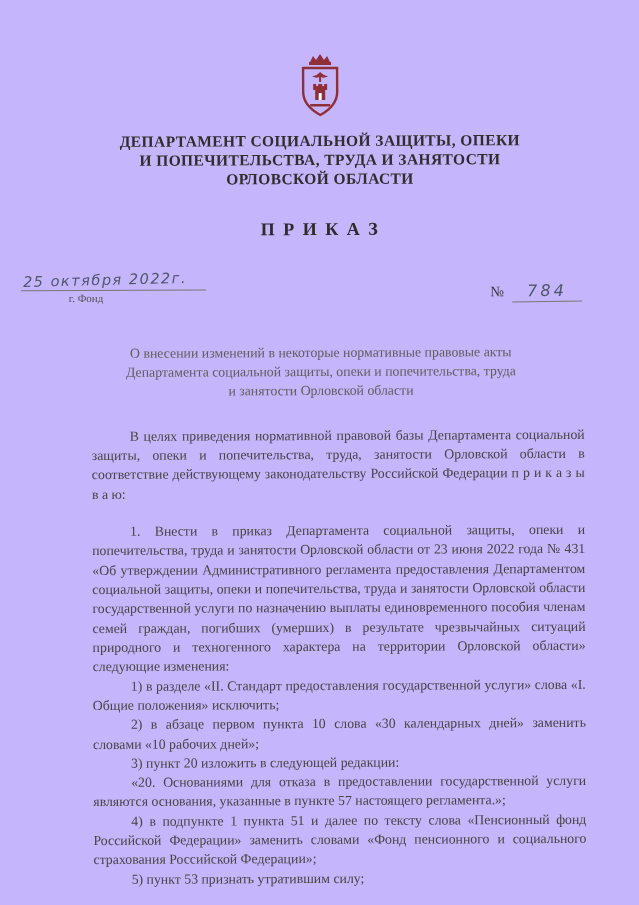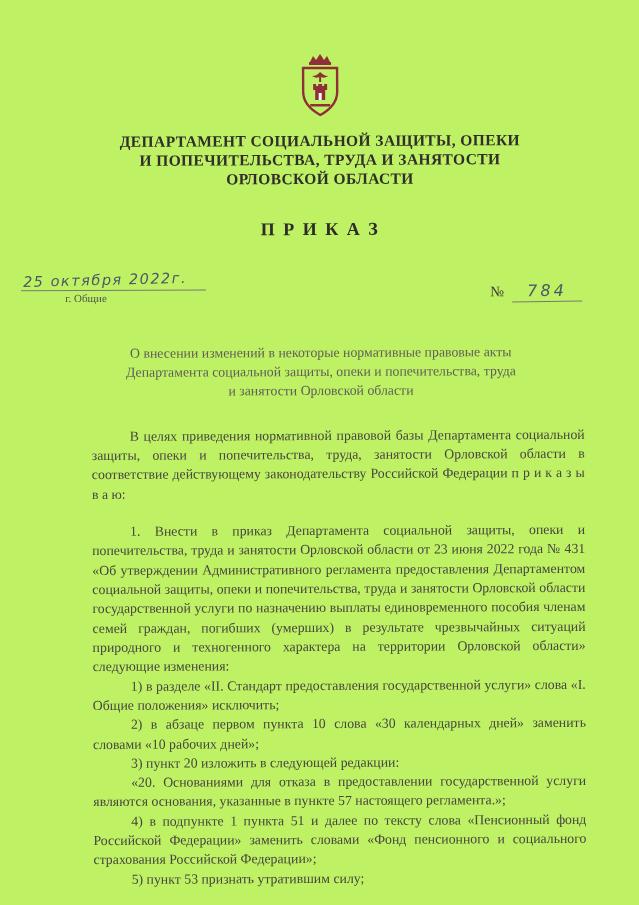--- a/index.html
+++ b/index.html
@@ -5,21 +5,21 @@
   html, body {
     margin: 0;
     padding: 0;
     background: #e8e8e6;
   }
   .page {
     position: relative;
     width: 639px;
     height: 905px;
     margin: 0 auto;
-    background: #bef264;
+    background: #c4b5fd;
     overflow: hidden;
     font-family: "Liberation Serif", "DejaVu Serif", serif;
     color: #44423e;
     box-shadow: 0 0 6px rgba(0,0,0,.25);
   }
   .scan-skew {
     transform: rotate(-0.25deg);
     transform-origin: 50% 0;
   }
   
@@ -156,21 +156,21 @@
       <div>И ПОПЕЧИТЕЛЬСТВА, ТРУДА И ЗАНЯТОСТИ</div>
       <div>ОРЛОВСКОЙ ОБЛАСТИ</div>
     </div>
 
     <div class="doc-type">П Р И К А З</div>
 
     <div class="meta-row">
       <div class="date-block">
         <span class="handwritten date-hand">25 октября 2022г.</span>
         <div class="date-line"></div>
-        <div class="place">г. Общие</div>
+        <div class="place">г. Фонд</div>
       </div>
       <div class="number-block">
         <span class="number-sign">№</span>
         <span class="handwritten number-hand">784</span>
       </div>
     </div>
 
     <div class="subject">
       <div>О внесении изменений в некоторые нормативные правовые акты</div>
       <div>Департамента социальной защиты, опеки и попечительства, труда</div>

